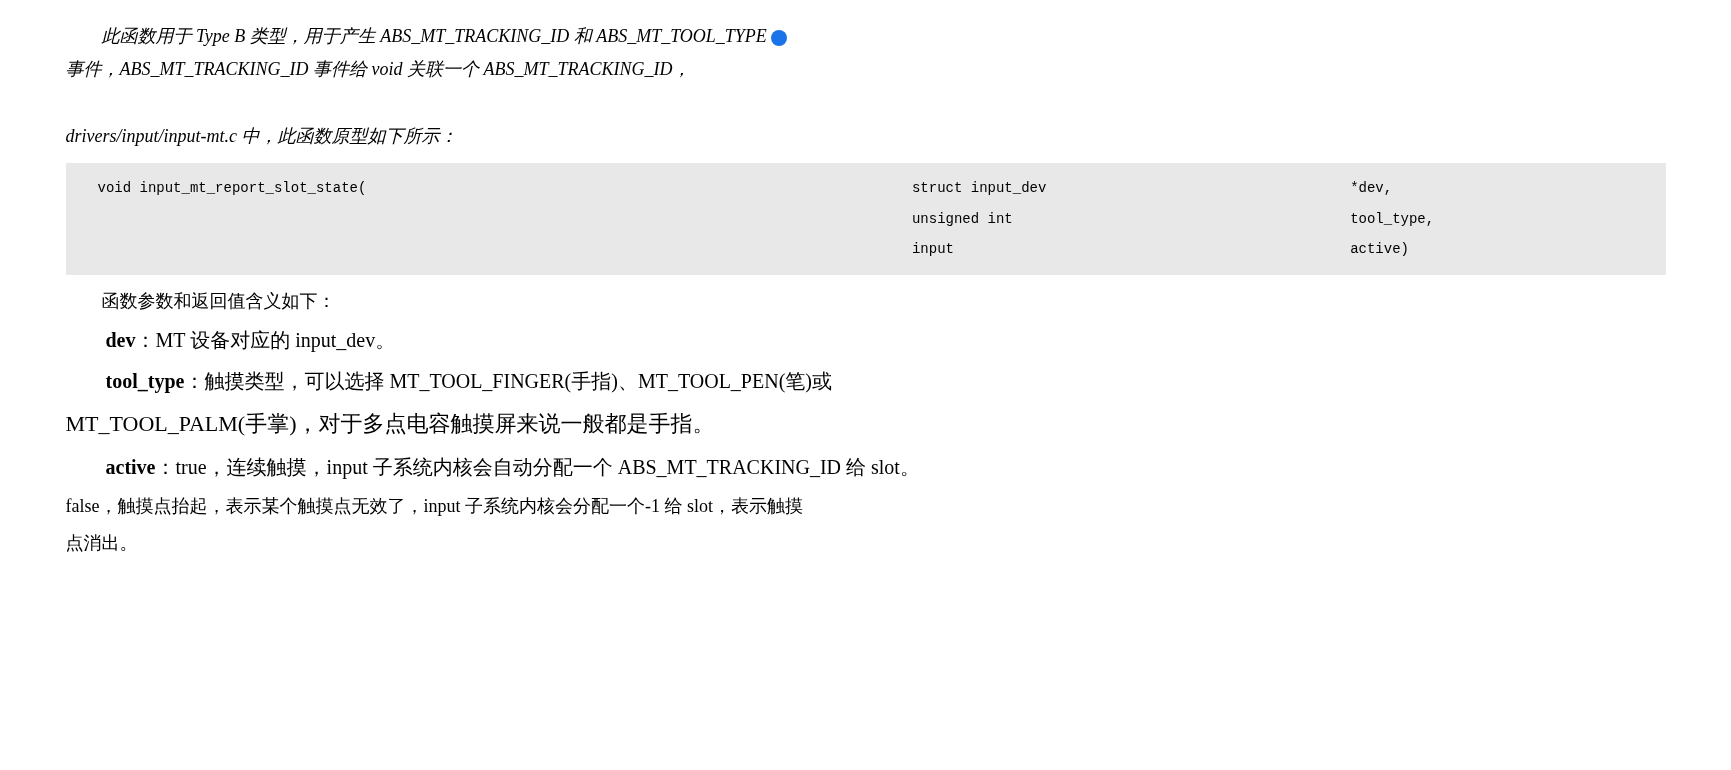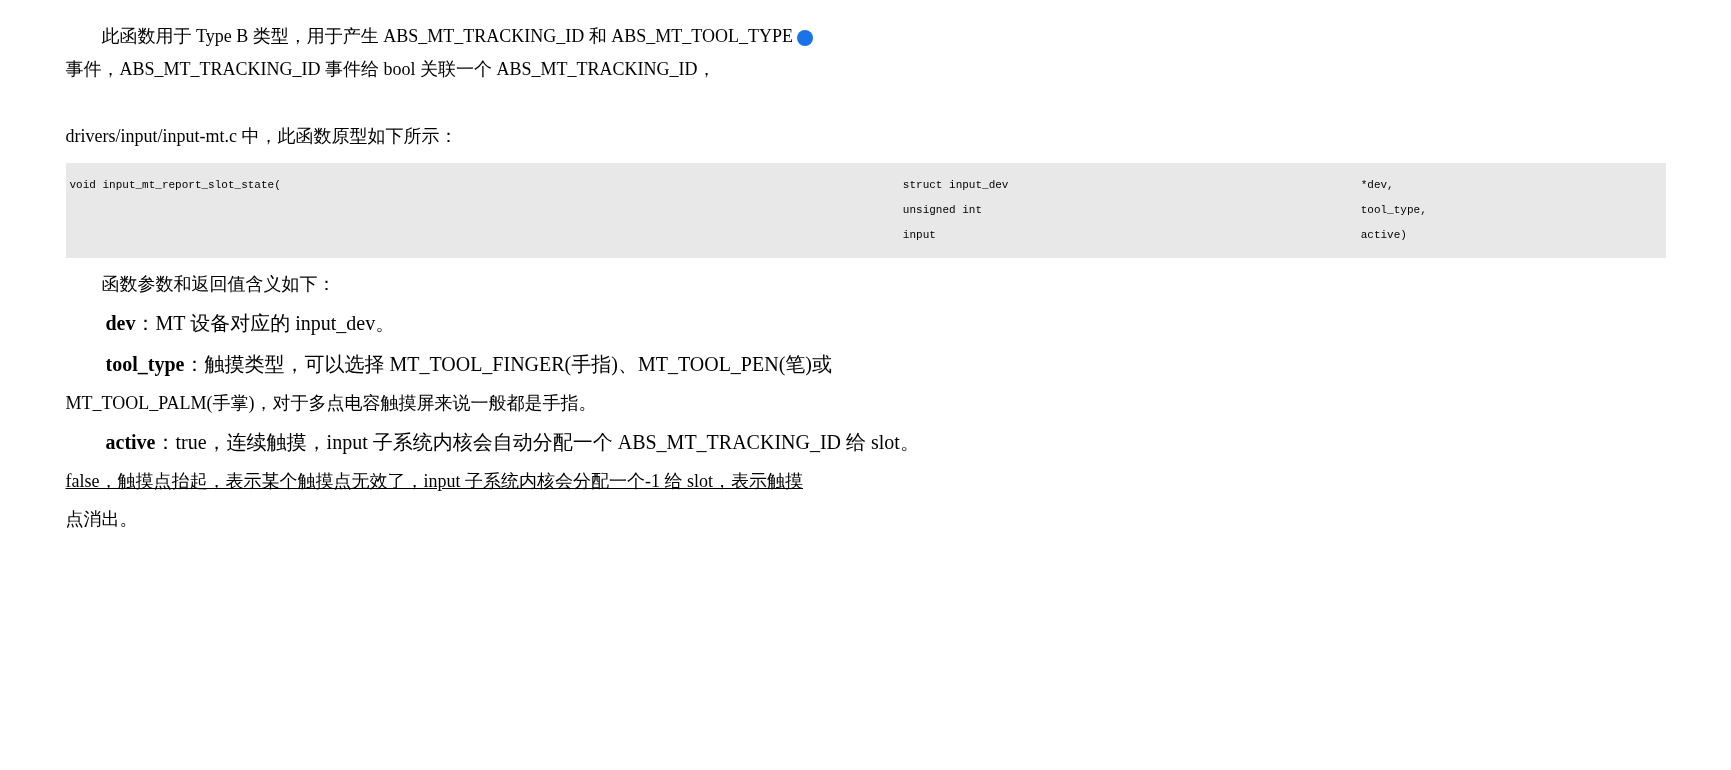--- a/index.html
+++ b/index.html
@@ -22,29 +22,30 @@
     .content-wrapper {
       max-width: 1600px;
       margin: 0 auto;
     }
 
     .paragraph {
       text-indent: 2em;
       margin-bottom: 8px;
       line-height: 1.85;
       font-size: 18px;
+      font-style: italic;
     }
 
     .code-block {
       background-color: #e8e8e8;
       border: none;
-      padding: 10px 4px;
+      padding: 10px 32px;
       margin: 10px 0;
       font-family: "Courier New", Courier, monospace;
-      font-size: 11px;
+      font-size: 14px;
       line-height: 1.9;
     }
 
     .code-table {
       width: 100%;
       border-collapse: collapse;
     }
 
     .code-table td {
       padding: 2px 8px;
@@ -88,21 +89,21 @@
       margin-left: 4px;
     }
   </style>
 </head>
 <body>
 
 <div class="content-wrapper">
 
   <div class="paragraph">
     <span>此函数用于 Type B 类型，用于产生 ABS_MT_TRACKING_ID 和 ABS_MT_TOOL_TYPE</span><span class="icon-blue"></span><br>
-    <span>事件，ABS_MT_TRACKING_ID 事件给 bool 关联一个 ABS_MT_TRACKING_ID，</span><br>
+    <span>事件，ABS_MT_TRACKING_ID 事件给 void 关联一个 ABS_MT_TRACKING_ID，</span><br>
     <br>
     <span>drivers/input/input-mt.c 中，此函数原型如下所示：</span>
   </div>
 
   <div class="code-block">
     <table class="code-table">
       <tbody>
           <tr>
         <td>void input_mt_report_slot_state(</td>
         <td>struct input_dev</td>
@@ -126,29 +127,29 @@
 
     <div class="param-title">函数参数和返回值含义如下：</div>
 
     <div class="param-item">
       <span class="param-name">dev</span><span>：MT 设备对应的 input_dev。</span>
     </div>
 
     <div class="param-item">
       <span class="param-name">tool_type</span><span>：触摸类型，可以选择 MT_TOOL_FINGER(手指)、MT_TOOL_PEN(笔)或</span>
     </div>
-    <div style="font-size:18px; line-height:1.85; margin-bottom:4px;">
+    <div style="font-size:22px; line-height:1.85; margin-bottom:4px;">
       MT_TOOL_PALM(手掌)，对于多点电容触摸屏来说一般都是手指。
     </div>
 
     <div class="param-item">
       <span class="param-name">active</span><span>：true，连续触摸，input 子系统内核会自动分配一个 ABS_MT_TRACKING_ID 给 slot。</span>
     </div>
 
-    <div style="font-size:18px; line-height:1.85; margin-bottom:4px;text-decoration:underline;">
+    <div style="font-size:18px; line-height:1.85; margin-bottom:4px;">
       false，触摸点抬起，表示某个触摸点无效了，input 子系统内核会分配一个-1 给 slot，表示触摸
     </div>
     <div style="font-size:18px; line-height:1.85;">
       点消出。
     </div>
 
   </div>
 
 </div>
 

